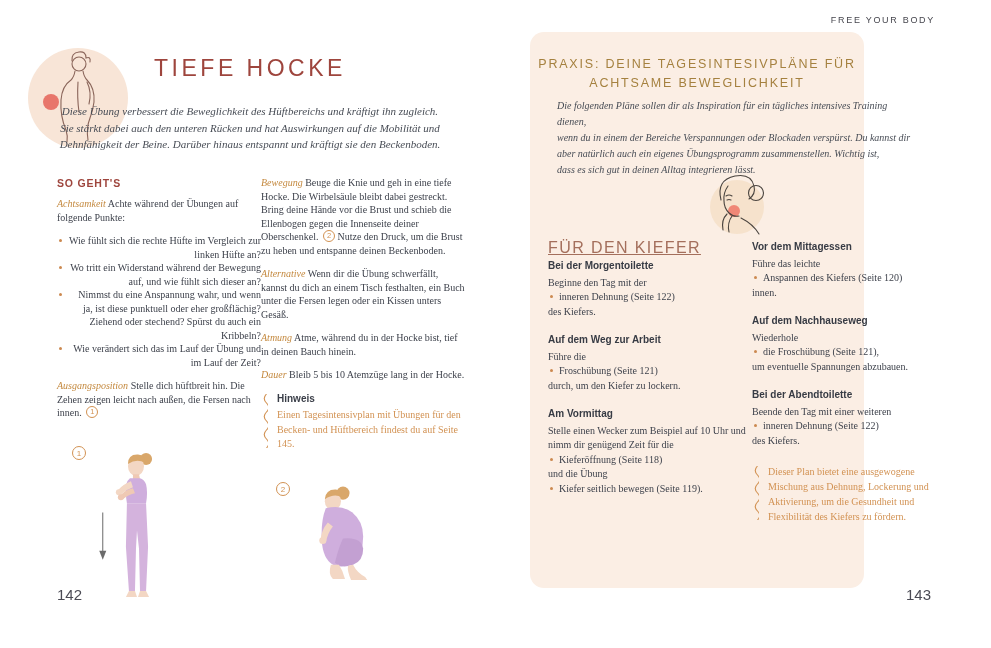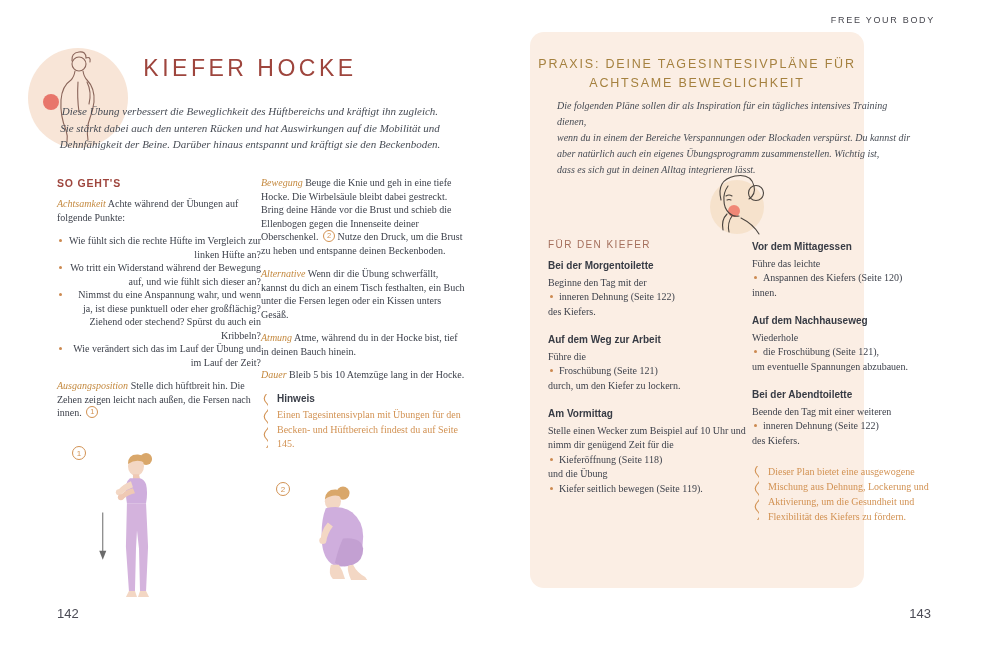--- a/index.html
+++ b/index.html
@@ -4,22 +4,22 @@
 <style>
   html,body { margin:0; padding:0; }
   body { width:991px; height:648px; background:#ffffff; overflow:hidden; }
   .spread { position:relative; width:991px; height:648px; background:#ffffff;
             font-family:"Liberation Serif", serif; color:#3e424c; }
 
   
   .running-title { position:absolute; top:15px; right:56px;
     font-family:"Liberation Sans",sans-serif; font-size:9px; letter-spacing:1.7px;
     color:#46464e; font-weight:400; }
-  .pagenum { position:absolute; top:606px; font-family:"Liberation Sans",sans-serif;
-    font-size:13px; color:#4b4b55; }
+  .pagenum { position:absolute; top:586px; font-family:"Liberation Sans",sans-serif;
+    font-size:15px; color:#4b4b55; }
   .pagenum.left { left:57px; } .pagenum.right { right:60px; }
 
   
   .badge { position:absolute; left:28px; top:48px; width:100px; height:100px; }
   .lp-title { position:absolute; left:30px; top:55px; width:440px; text-align:center;
     font-family:"Liberation Sans",sans-serif; font-weight:400; font-size:23px;
     letter-spacing:3.5px; color:#9e453d; }
   .lp-intro { position:absolute; left:38px; top:103px; width:424px; text-align:center;
     font-style:italic; font-size:11px; line-height:1.5; color:#474c55; }
   .lp-col { position:absolute; top:176px; width:204px; font-size:10px; line-height:1.35; }
@@ -52,22 +52,22 @@
   
   .panel { position:absolute; left:530px; top:32px; width:334px; height:556px;
     background:#fbeee4; border-radius:14px; }
   .rp-title { position:absolute; top:23px; left:0; width:100%; text-align:center;
     font-family:"Liberation Sans",sans-serif; font-size:12.5px; letter-spacing:1.8px;
     color:#a5813f; line-height:1.55; }
   .rp-intro { position:absolute; top:66px; left:27px; width:360px; 
     font-style:italic; font-size:10px; line-height:1.6; color:#474c55; }
   .face { position:absolute; top:134px; left:169px; width:76px; height:76px; }
   .kiefer-heading { position:absolute; left:18px; top:207px;
-    font-family:"Liberation Sans",sans-serif; font-size:10px; letter-spacing:1.4px;
-    color:#a46f5c; }
+    font-family:"Liberation Sans",sans-serif; font-size:16px; letter-spacing:1.4px;
+    color:#a46f5c;text-decoration:underline; }
   .rp-col { position:absolute; font-size:10px; line-height:1.45; }
   .rp-col1 { left:18px; top:227px; width:200px; }
   .rp-col2 { left:222px; top:208px; width:186px; }
   .plan-block { margin-bottom:14px; }
   .plan-heading { font-family:"Liberation Sans",sans-serif; font-weight:700;
     font-size:10px; color:#373b44; margin-bottom:2px; }
   .plan-line { }
   .plan-line.bullet { position:relative; padding-left:11px; }
   .plan-line.bullet::before { content:""; position:absolute; left:2px; top:5px;
     width:3px; height:3px; border-radius:50%; background:#cc8950; }
@@ -88,21 +88,21 @@
     <g fill="none" stroke="#8a655a" stroke-width="1.1" stroke-linecap="round">
       <path d="M44,13 Q43,5 51,4 Q58,3 58,10 Q63,8 62,14"></path>
       <circle cx="51" cy="16" r="7"></circle>
       <path d="M47,23 Q46,29 43,32 Q34,38 33,52 Q32,68 38,82 Q40,88 39,94"></path>
       <path d="M55,23 Q56,29 59,32 Q67,40 66,54 Q65,62 62,70 Q58,80 60,92"></path>
       <path d="M50,34 Q49,50 51,64"></path>
       <path d="M59,34 Q64,44 61,56"></path>
     </g>
   </svg>
 
-  <div class="lp-title">KIEFER HOCKE</div>
+  <div class="lp-title">TIEFE HOCKE</div>
 
   <div class="lp-intro">
     <div>Diese Übung verbessert die Beweglichkeit des Hüftbereichs und kräftigt ihn zugleich.</div>
     <div>Sie stärkt dabei auch den unteren Rücken und hat Auswirkungen auf die Mobilität und</div>
     <div>Dehnfähigkeit der Beine. Darüber hinaus entspannt und kräftigt sie den Beckenboden.</div>
   </div>
 
   <div class="lp-col lp-col1">
     <div class="so-gehts-heading">SO GEHT'S</div>
 

